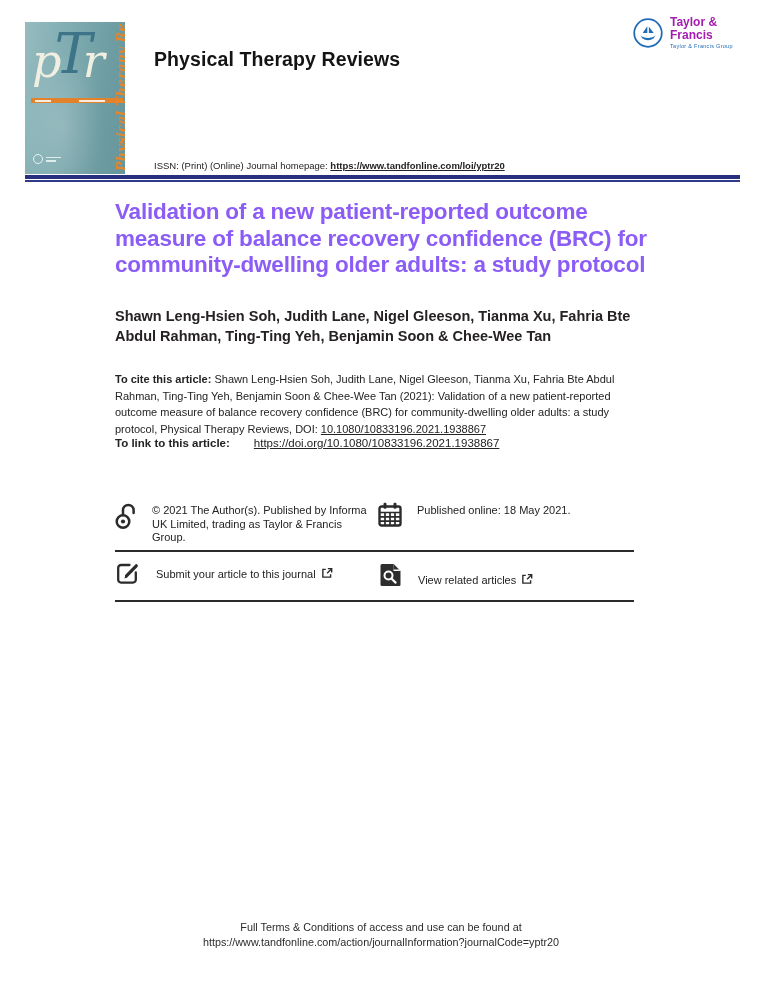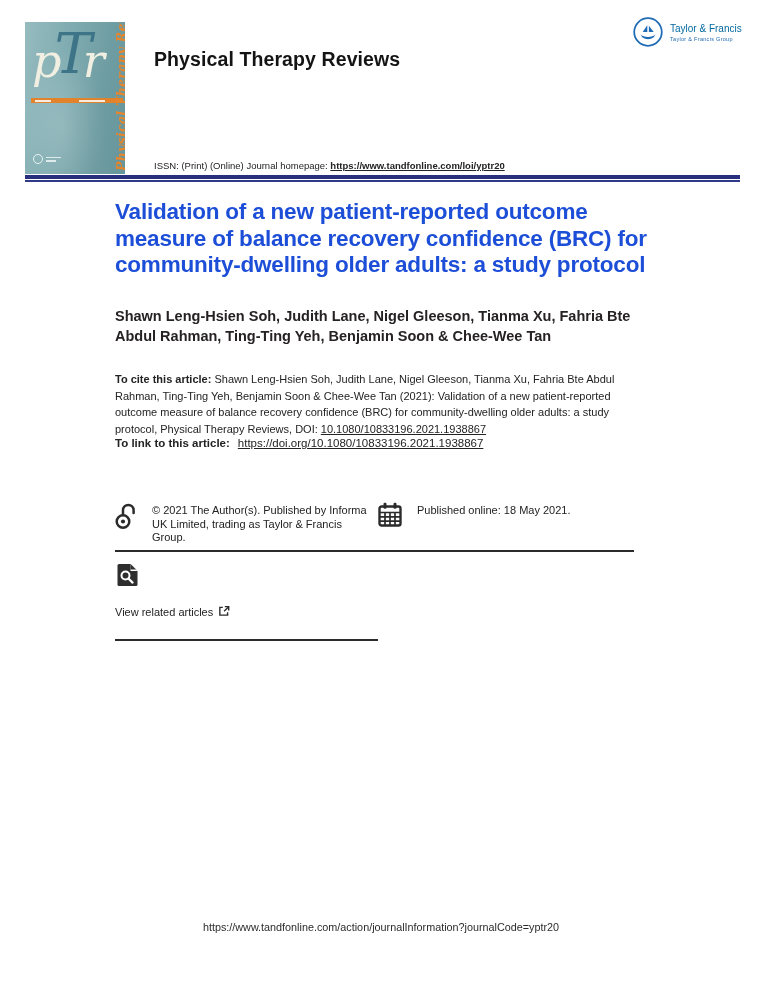--- a/index.html
+++ b/index.html
@@ -27,53 +27,53 @@
       font-family:"DejaVu Serif",serif;font-style:italic;font-weight:600;
       font-size:12.5px;color:#e6862c;white-space:nowrap;letter-spacing:0.3px;}
   .cover-mark{position:absolute;left:8px;bottom:10px;display:flex;align-items:center;gap:3px;}
   .cover-mark .c{width:8px;height:8px;border:1px solid rgba(240,248,248,0.9);border-radius:50%;}
   .cover-mark .l{display:flex;flex-direction:column;gap:2px;}
   .cover-mark .l span{display:block;height:1.5px;background:rgba(235,244,244,0.85);}
   .cover-mark .l .a{width:15px;} .cover-mark .l .b{width:10px;}
 
   
   .tf-logo{position:absolute;left:632px;top:16px;display:flex;align-items:center;gap:6px;}
-  .tf-text .tf-name{font-size:10px;color:#0369a1;font-weight:400;line-height:13px;}
+  .tf-text .tf-name{font-size:12px;color:#a21caf;font-weight:700;line-height:13px;}
   .tf-text .tf-sub{font-size:5.5px;color:#1f6cb6;letter-spacing:0.3px;margin-top:1px;}
 
   
   .journal-title{position:absolute;left:154px;top:48px;margin:0;
       font-size:19.5px;font-weight:700;color:#141414;letter-spacing:0.1px;}
   .issn-line{position:absolute;left:154px;top:160px;font-size:9.5px;color:#232323;}
   .issn-line a{color:#232323;text-decoration:underline;font-weight:600;margin-top:8px;}
   .rule{position:absolute;left:25px;top:175px;width:715px;}
   .rule .ra{height:3.5px;background:#272f7e;}
   .rule .rb{height:2px;background:#2f3a8a;margin-top:1.5px;}
 
   
   .article-title{position:absolute;left:115px;top:199px;width:540px;margin:0;
-      font-size:22.5px;line-height:26.5px;font-weight:600;color:#1d4ed8;letter-spacing:-0.2px;}
+      font-size:22.5px;line-height:26.5px;font-weight:600;color:#8b5cf6;letter-spacing:-0.2px;}
   .authors{position:absolute;left:115px;top:306px;width:540px;
       font-size:14.5px;line-height:20px;font-weight:600;color:#262224;}
   .cite{position:absolute;left:115px;top:371px;width:537px;margin:0;
       font-size:11px;line-height:16.5px;color:#232323;}
   .cite b{font-weight:700;}
   .cite a,.linkline a{color:#232323;}
   .linkline{position:absolute;left:115px;top:437px;width:537px;margin:0;
       font-size:11.5px;color:#232323;}
-  .linkline b{font-weight:700;margin-right:8px;}
+  .linkline b{font-weight:700;margin-right:24px;}
 
   
   .grid{position:absolute;left:115px;top:492px;width:533px;display:grid;
         grid-template-columns:263px 256px;}
   .cell{border-bottom:2px solid #2b2b2b;display:flex;gap:15px;font-size:11px;color:#232323;}
   .cell .cell-text{line-height:13.5px;padding-top:2px;}
   .r1{padding:10px 0 5px;align-items:flex-start;}
   .r2{padding:9px 0 13px;align-items:center;}
-  .r3{padding:10px 0 20px;align-items:flex-start;flex-direction:column;}
+  .r3{padding:10px 0 12px;align-items:flex-end;}
   .icon{flex:0 0 auto;}
   .ext{margin-left:5px;vertical-align:-1px;}
   .cm-wrap{display:flex;flex-direction:column;align-items:center;flex:0 0 auto;}
   .cm-caption{font-size:4.5px;color:#333;margin-top:1px;letter-spacing:0.2px;}
 
   
   .footer{position:absolute;left:0;top:920px;width:762px;text-align:center;
       font-size:10.8px;line-height:15px;color:#2b2b2b;}
 </style>
 </head>
@@ -147,20 +147,34 @@
     <div class="cell r1">
       <svg class="icon" width="24" height="26" viewBox="0 0 24 26">
         <rect x="1.5" y="4.5" width="21" height="19" rx="2" fill="none" stroke="#2b2b2b" stroke-width="2.4"></rect>
         <rect x="5.5" y="0.8" width="3" height="6" rx="1.2" fill="#2b2b2b"></rect>
         <rect x="15.5" y="0.8" width="3" height="6" rx="1.2" fill="#2b2b2b"></rect>
         <path d="M2 10.5 H22 M2 14.8 H22 M2 19.1 H22 M7 10.5 V23 M12 10.5 V23 M17 10.5 V23" stroke="#2b2b2b" stroke-width="1.7" fill="none"></path>
       </svg>
       <div class="cell-text">Published online: 18 May 2021.</div>
     </div>
 
+    <div class="cell r2">
+      <svg class="icon" width="26" height="26" viewBox="0 0 26 26">
+        <path d="M14.5 4 H6 a2.8 2.8 0 0 0 -2.8 2.8 v12 a2.8 2.8 0 0 0 2.8 2.8 h12 a2.8 2.8 0 0 0 2.8 -2.8 V11.5" fill="none" stroke="#2b2b2b" stroke-width="2.3" stroke-linecap="round"></path>
+        <path d="M11.5 14.8 L21.3 4.8" stroke="#2b2b2b" stroke-width="3.2" stroke-linecap="round"></path>
+        <polygon points="9.4,17.4 12.3,16.6 10.4,14.7" fill="#2b2b2b"></polygon>
+      </svg>
+      <div class="cell-text">
+        <span>Submit your article to this journal</span><svg class="ext" width="12" height="12" viewBox="0 0 13 13">
+            <path d="M5.2 2.6 H2 V11 H10.4 V7.8" fill="none" stroke="#2b2b2b" stroke-width="1.5"></path>
+            <path d="M7.4 1.8 H11.6 V6" fill="none" stroke="#2b2b2b" stroke-width="1.5"></path>
+            <path d="M11.3 2.1 L6.6 6.8" stroke="#2b2b2b" stroke-width="1.5"></path>
+          </svg>
+      </div>
+    </div>
 
 
     <div class="cell r3">
       <svg class="icon" width="25" height="26" viewBox="0 0 25 26">
         <path d="M2.5 3.5 a1.5 1.5 0 0 1 1.5 -1.5 H15.5 L22.5 9 V22.5 a1.5 1.5 0 0 1 -1.5 1.5 H4 a1.5 1.5 0 0 1 -1.5 -1.5 Z" fill="#2e2e2e"></path>
         <polygon points="15.5,2 15.5,9 22.5,9" fill="#ffffff"></polygon>
         <polygon points="15.5,2 21,7.5 15.5,7.5" fill="#2e2e2e"></polygon>
         <circle cx="10.5" cy="13.5" r="4" fill="none" stroke="#ffffff" stroke-width="2"></circle>
         <path d="M13.4 16.5 L17.6 20.6" stroke="#ffffff" stroke-width="2.2" stroke-linecap="round"></path>
       </svg>
@@ -170,16 +184,17 @@
             <path d="M7.4 1.8 H11.6 V6" fill="none" stroke="#2b2b2b" stroke-width="1.5"></path>
             <path d="M11.3 2.1 L6.6 6.8" stroke="#2b2b2b" stroke-width="1.5"></path>
           </svg>
       </div>
     </div>
 
 
   </div>
 
   <div class="footer">
+    <div>Full Terms &amp; Conditions of access and use can be found at</div>
     <div>https://www.tandfonline.com/action/journalInformation?journalCode=yptr20</div>
   </div>
 
 </div>
 
 </body></html>

